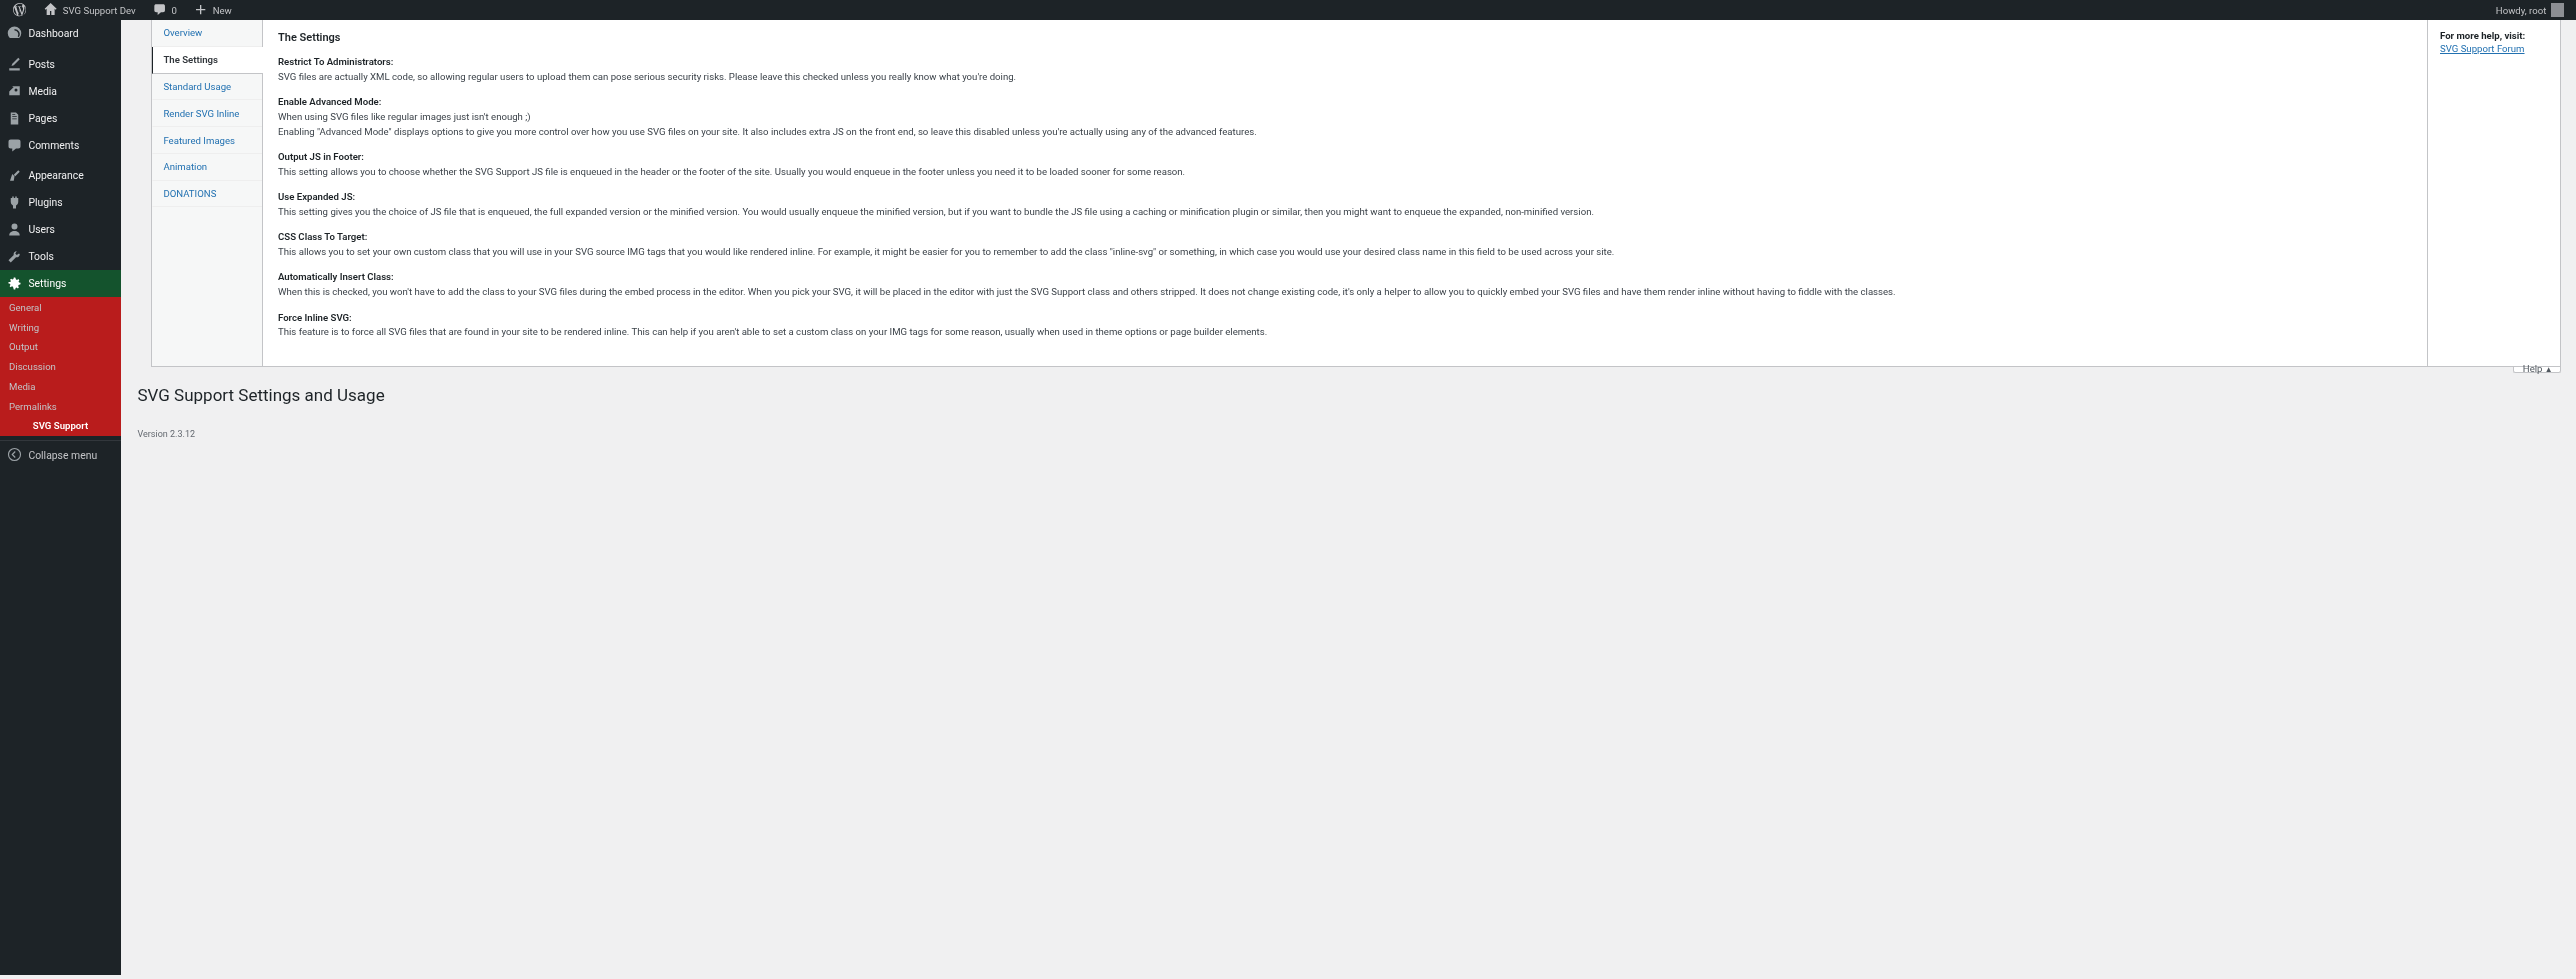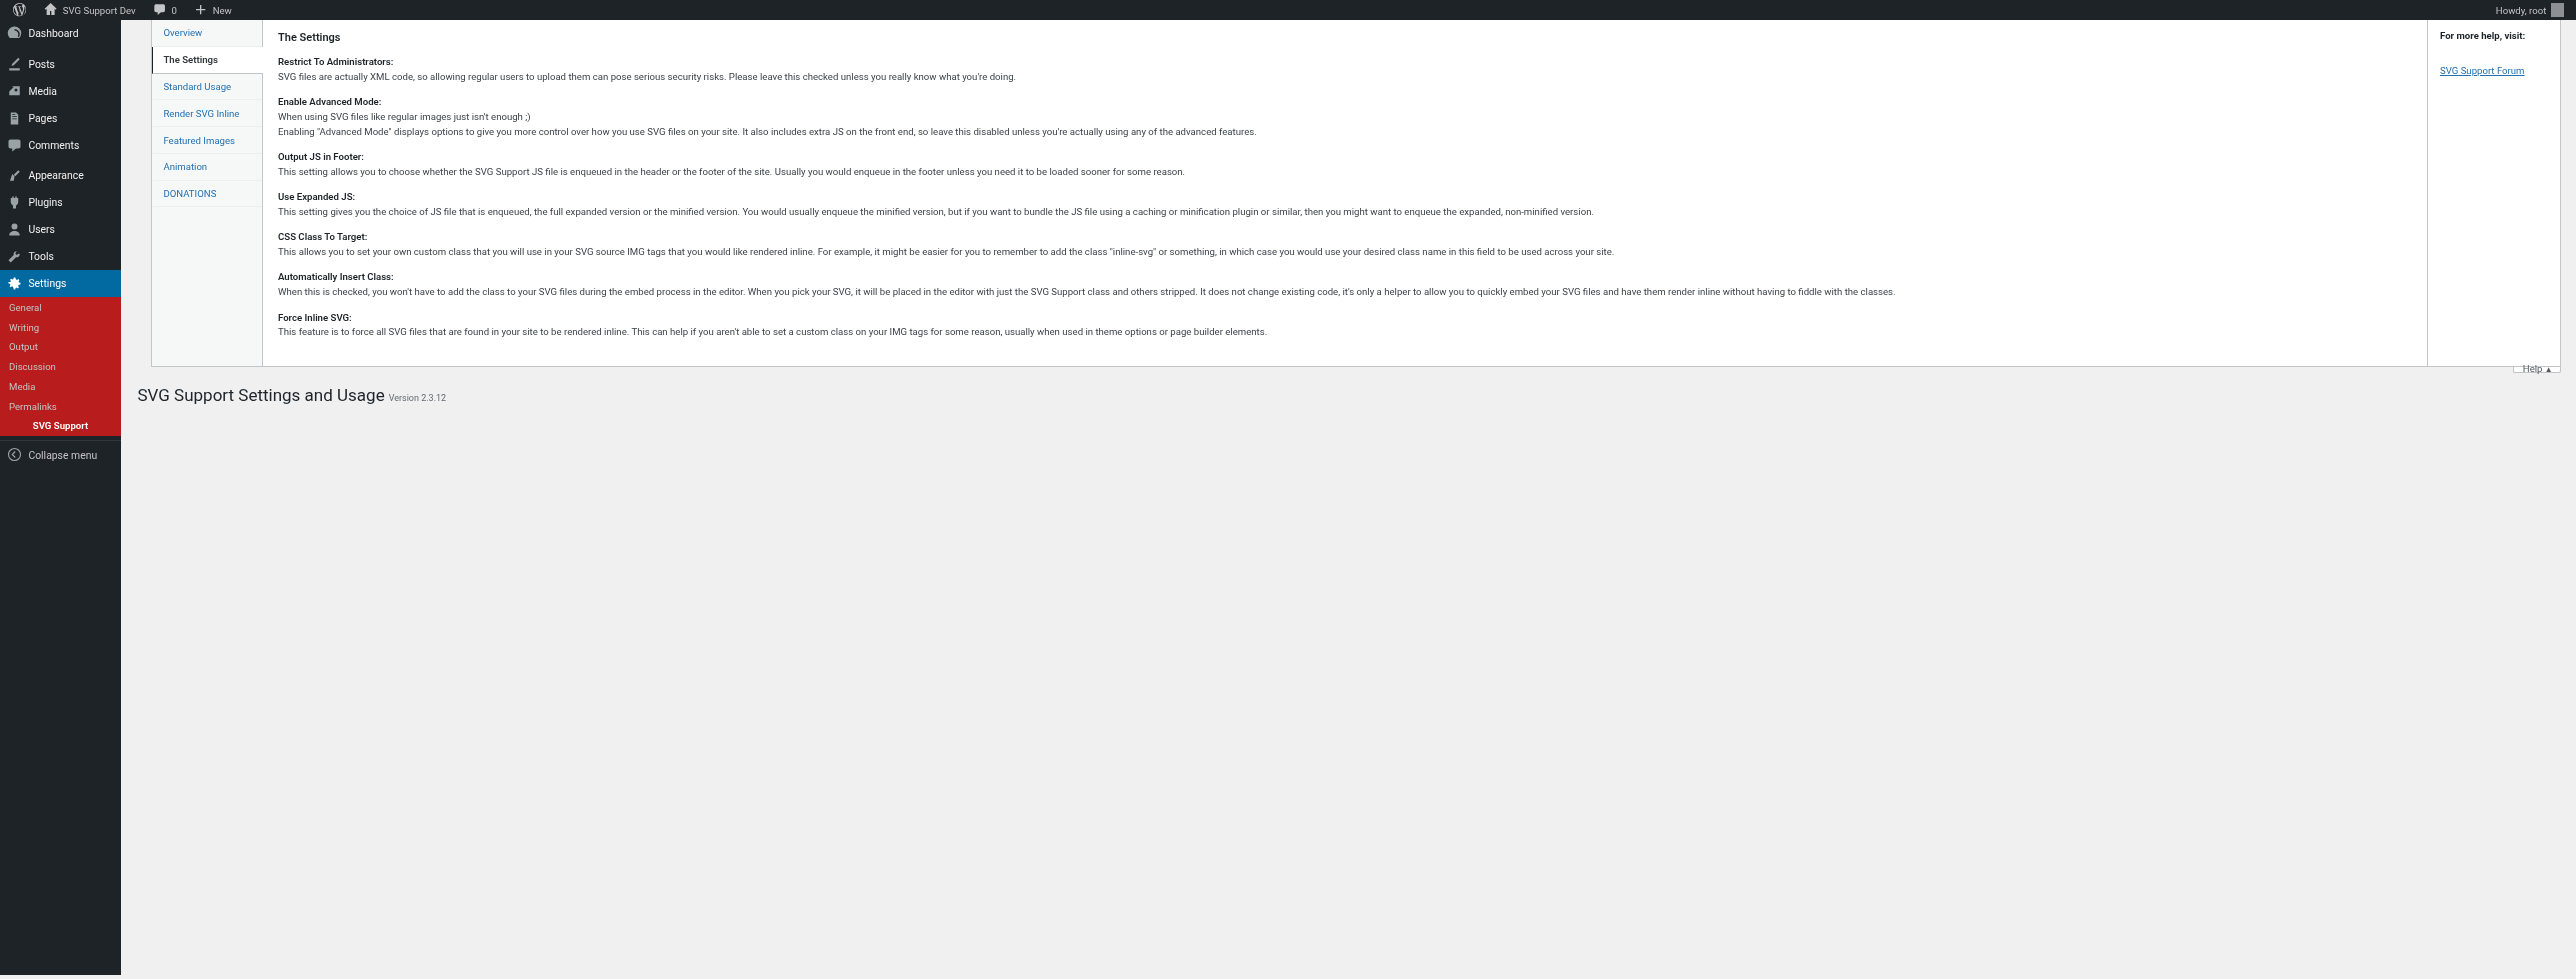--- a/index.html
+++ b/index.html
@@ -9,47 +9,47 @@
 .adminbar { background: #1d2327; color: #c3c4c7; height: 20px; display: flex; align-items: center; justify-content: space-between; padding: 0 6px; font-size: 9.6px; }
 .adminbar-left, .adminbar-right { display: flex; align-items: center; gap: 4.4px; }
 .adminbar-item { display: flex; align-items: center; gap: 4.4px; padding: 0 6px; height: 24px; color: #c3c4c7; cursor: pointer; }
 .adminbar-icon { width: 15px; height: 15px; display: inline-flex; align-items: center; justify-content: center; }
 .adminbar-avatar { width: 13.3px; height: 13.3px; background: #8c8f94; border: 0.7px solid #8c8f94; }
 
 
 .wrap { display: flex; min-height: calc(100vh - 24px); }
 .sidebar { width: 121px; background: #1d2327; color: #c3c4c7; font-size: 10.4px; flex-shrink: 0; }
 .menu-item { display: flex; align-items: center; gap: 6px; padding: 6px 7.4px; cursor: pointer; color: #f0f0f1; }
-.menu-item.current { background: #0369a1; color: #fff; position: relative; }
+.menu-item.current { background: #14532d; color: #fff; position: relative; }
 .menu-item.current::after { content: ""; position: absolute; right: -6px; top: 50%; transform: translateY(-50%); border: 6px solid transparent; border-right-color: #f0f0f1; }
 .menu-icon { width: 15px; height: 15px; display: inline-flex; align-items: center; justify-content: center; color: rgba(240,246,252,.6); }
 .menu-item.current .menu-icon { color: #fff; }
 .menu-sep { height: 3.7px; }
 .submenu { background: #b91c1c; }
 .submenu-item { padding: 4.4px 9px; font-size: 9.6px; color: #c3c4c7; cursor: pointer; }
 .submenu-item.current { color: #fff; font-weight: 600; text-align: center; }
 .collapse-item { display: flex; align-items: flex-end; gap: 6px; padding: 6px 7.4px; cursor: pointer; color: #c3c4c7; border-top: 0.7px solid #32373c; margin-top: 4.4px; }
 
 
 .main { flex: 1; padding: 0 15px 15px 15px; position: relative; }
 .help-panel { display: flex; background: #fff; border: 0.7px solid #c3c4c7; border-top: none; margin: 0 0 0 15px; }
 .help-tabs { width: 111px; border-right: 0.7px solid #c3c4c7; background: #f6f7f7; }
 .help-tab { padding: 7.4px 10.4px; color: #2271b1; cursor: pointer; border-bottom: 0.7px solid #eee; font-size: 9.6px; border-left: 1.5px solid transparent; }
 .help-tab.active { background: #fff; border-left: 1.5px solid #1d2327; color: #32373c; font-weight: 600; margin-right: -0.7px; border-bottom-color: #c3c4c7; }
 .help-content { flex: 1; padding: 9px 15px 15px 15px; font-size: 9.6px; line-height: 1.55; color: #3c434a; }
 .help-content h3 { font-size: 11px; font-weight: 600; margin-bottom: 9px; color: #1d2327; }
 .help-content p { margin-bottom: 10.4px; }
 .help-content strong { font-weight: 600; color: #1d2327; }
 .help-side { width: 133px; border-left: 0.7px solid #c3c4c7; padding: 10.4px 12px; font-size: 9.6px; }
-.help-side strong { display: block; margin-bottom: 24px; color: #1d2327; }
+.help-side strong { display: block; margin-bottom: 2px; color: #1d2327; }
 .help-side a { color: #2271b1; text-decoration: underline; }
 .help-toggle-wrap { display: flex; justify-content: flex-end; margin-right: 0; position: relative; height: 0; }
 .help-toggle-btn { background: #fff; border: 0.7px solid #c3c4c7; border-top: none; padding: 2.2px 9px 3px; font-size: 9.6px; cursor: pointer; color: #50575e; display: flex; align-items: center; gap: 3.7px; border-bottom-left-radius: 2.2px; border-bottom-right-radius: 2.2px; }
 
-.page-title-row { display: flex; align-items: baseline; gap: 4px; margin: 18px 0 0 0; padding-left: 1.5px; }
+.page-title-row { display: flex; align-items: baseline; gap: 24px; margin: 18px 0 0 0; padding-left: 1.5px; flex-direction: column; }
 .page-title { font-size: 17px; font-weight: 400; color: #1d2327; }
 .page-version { font-size: 9px; color: #646970; }
 
 svg { fill: currentColor; }
 </style>
 </head>
 <body>
 
 <div class="adminbar">
   <div class="adminbar-left">

